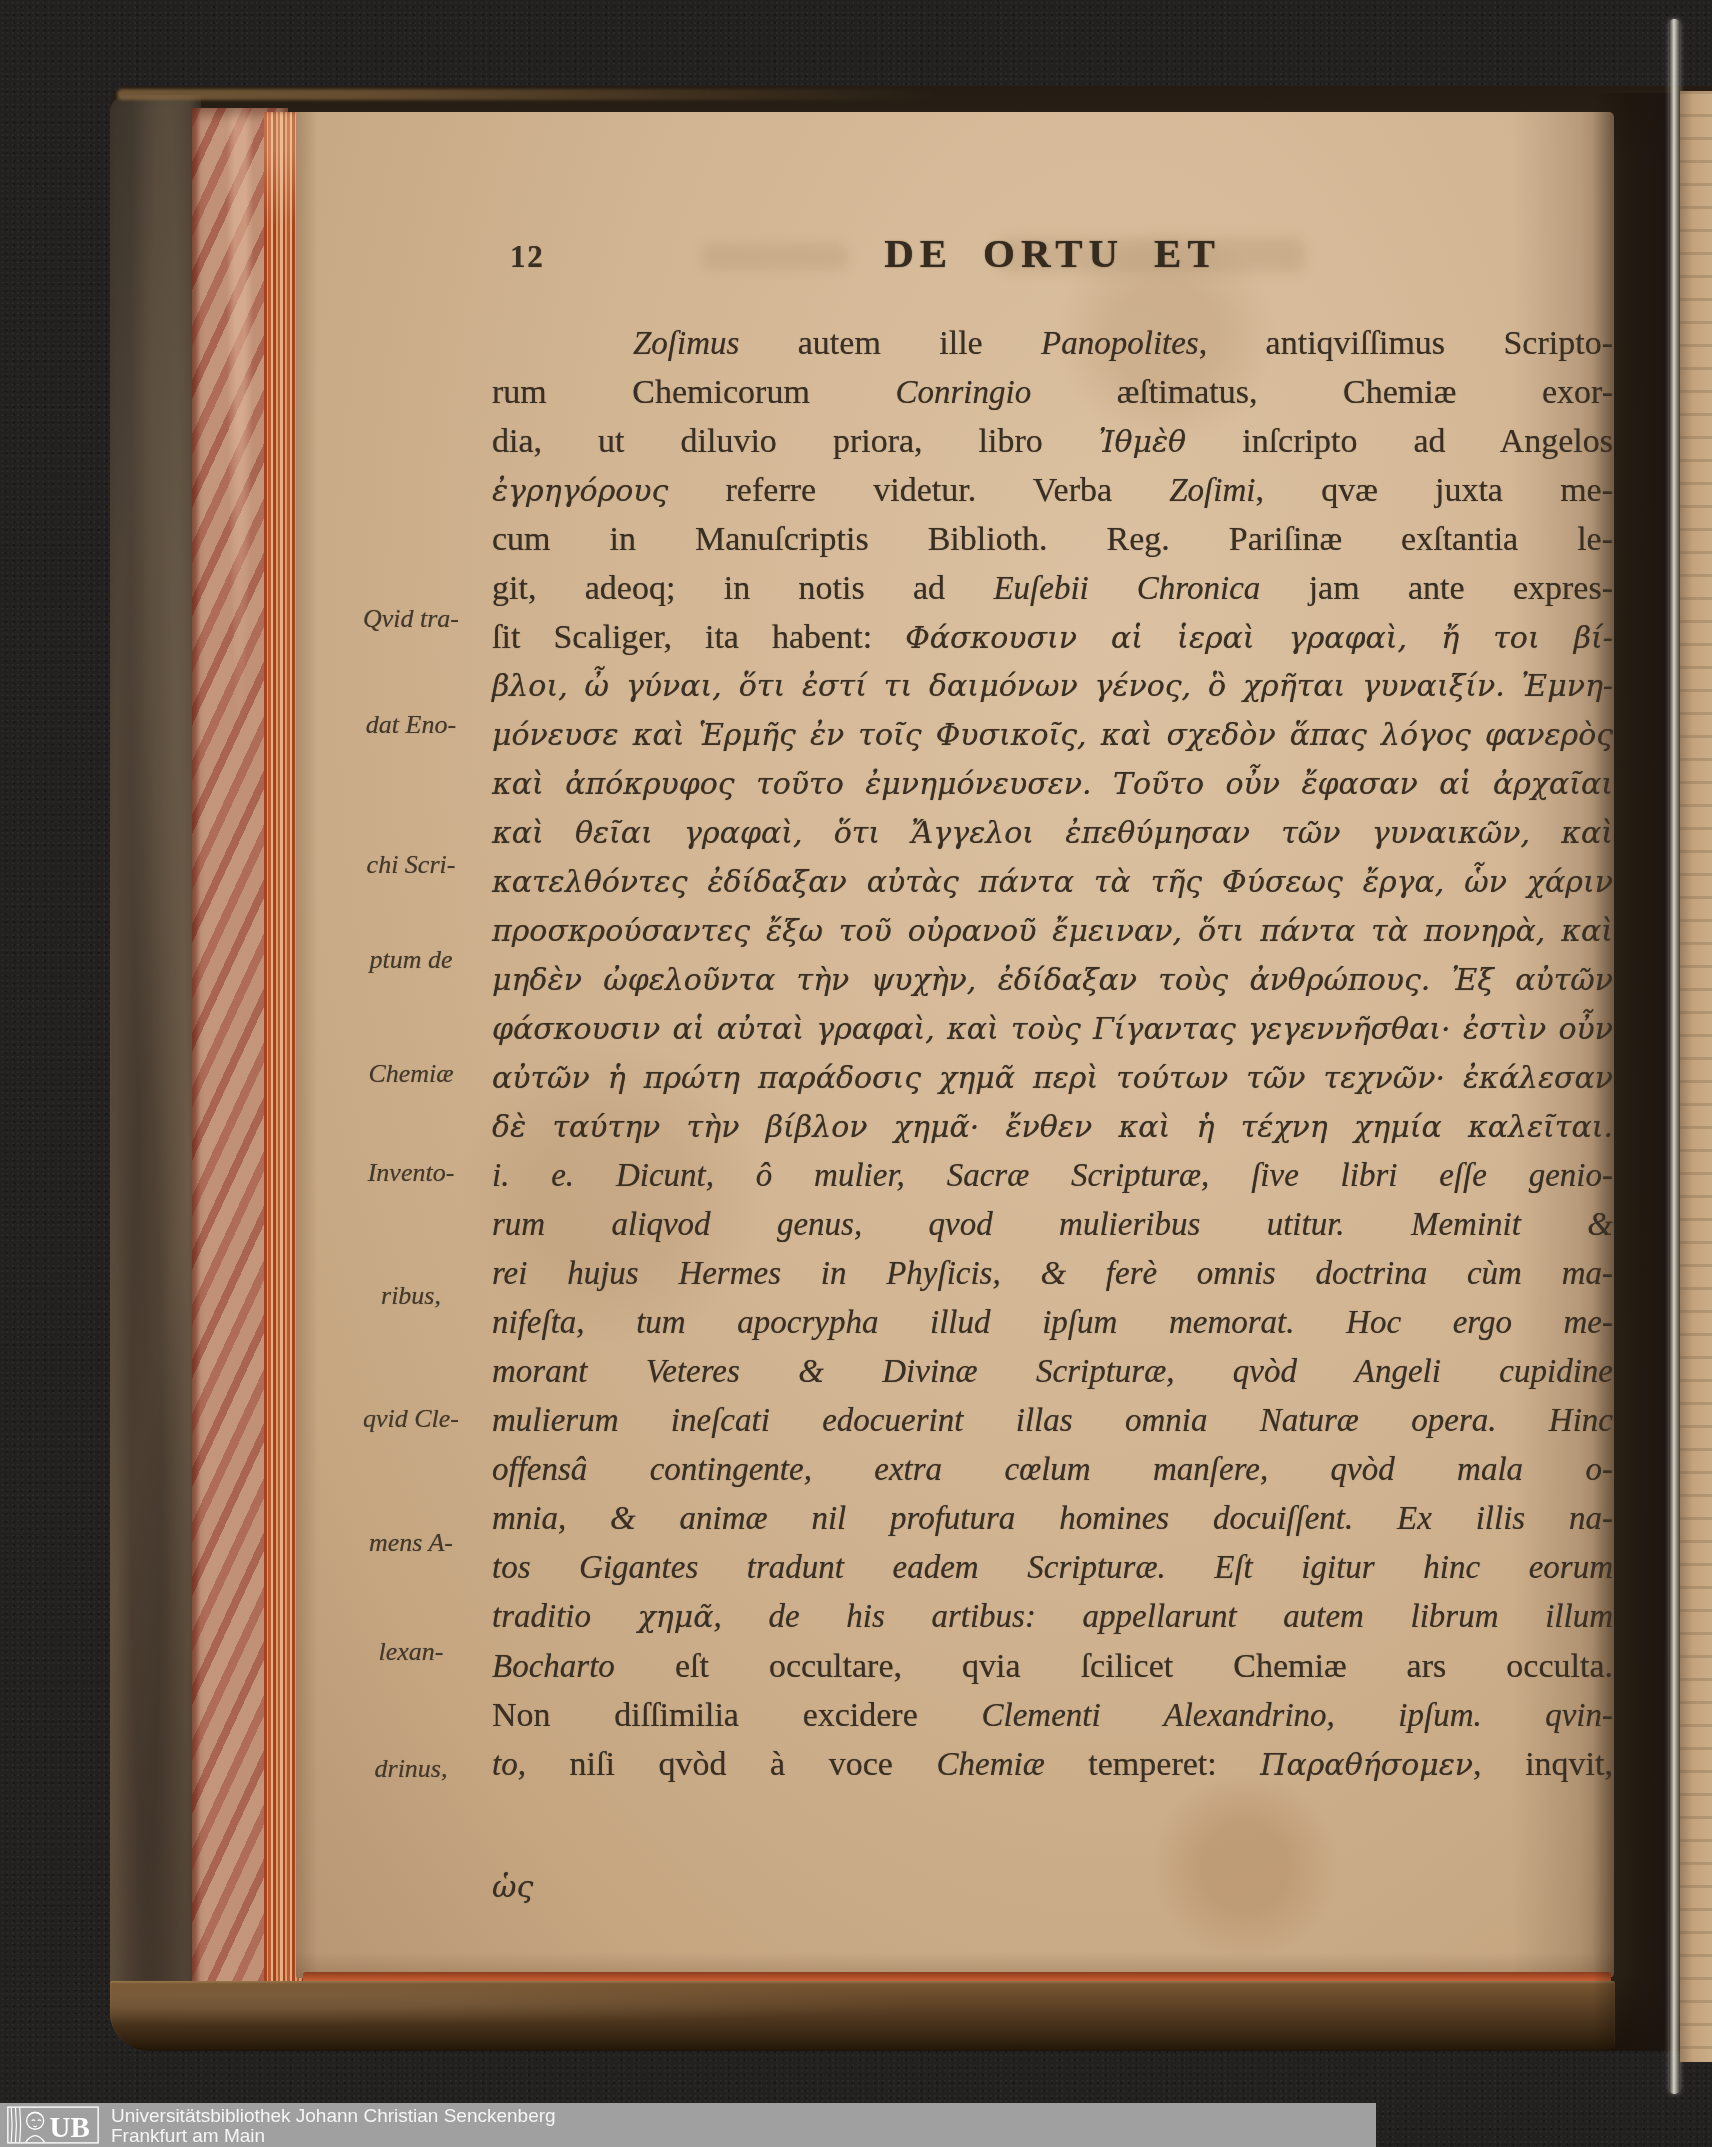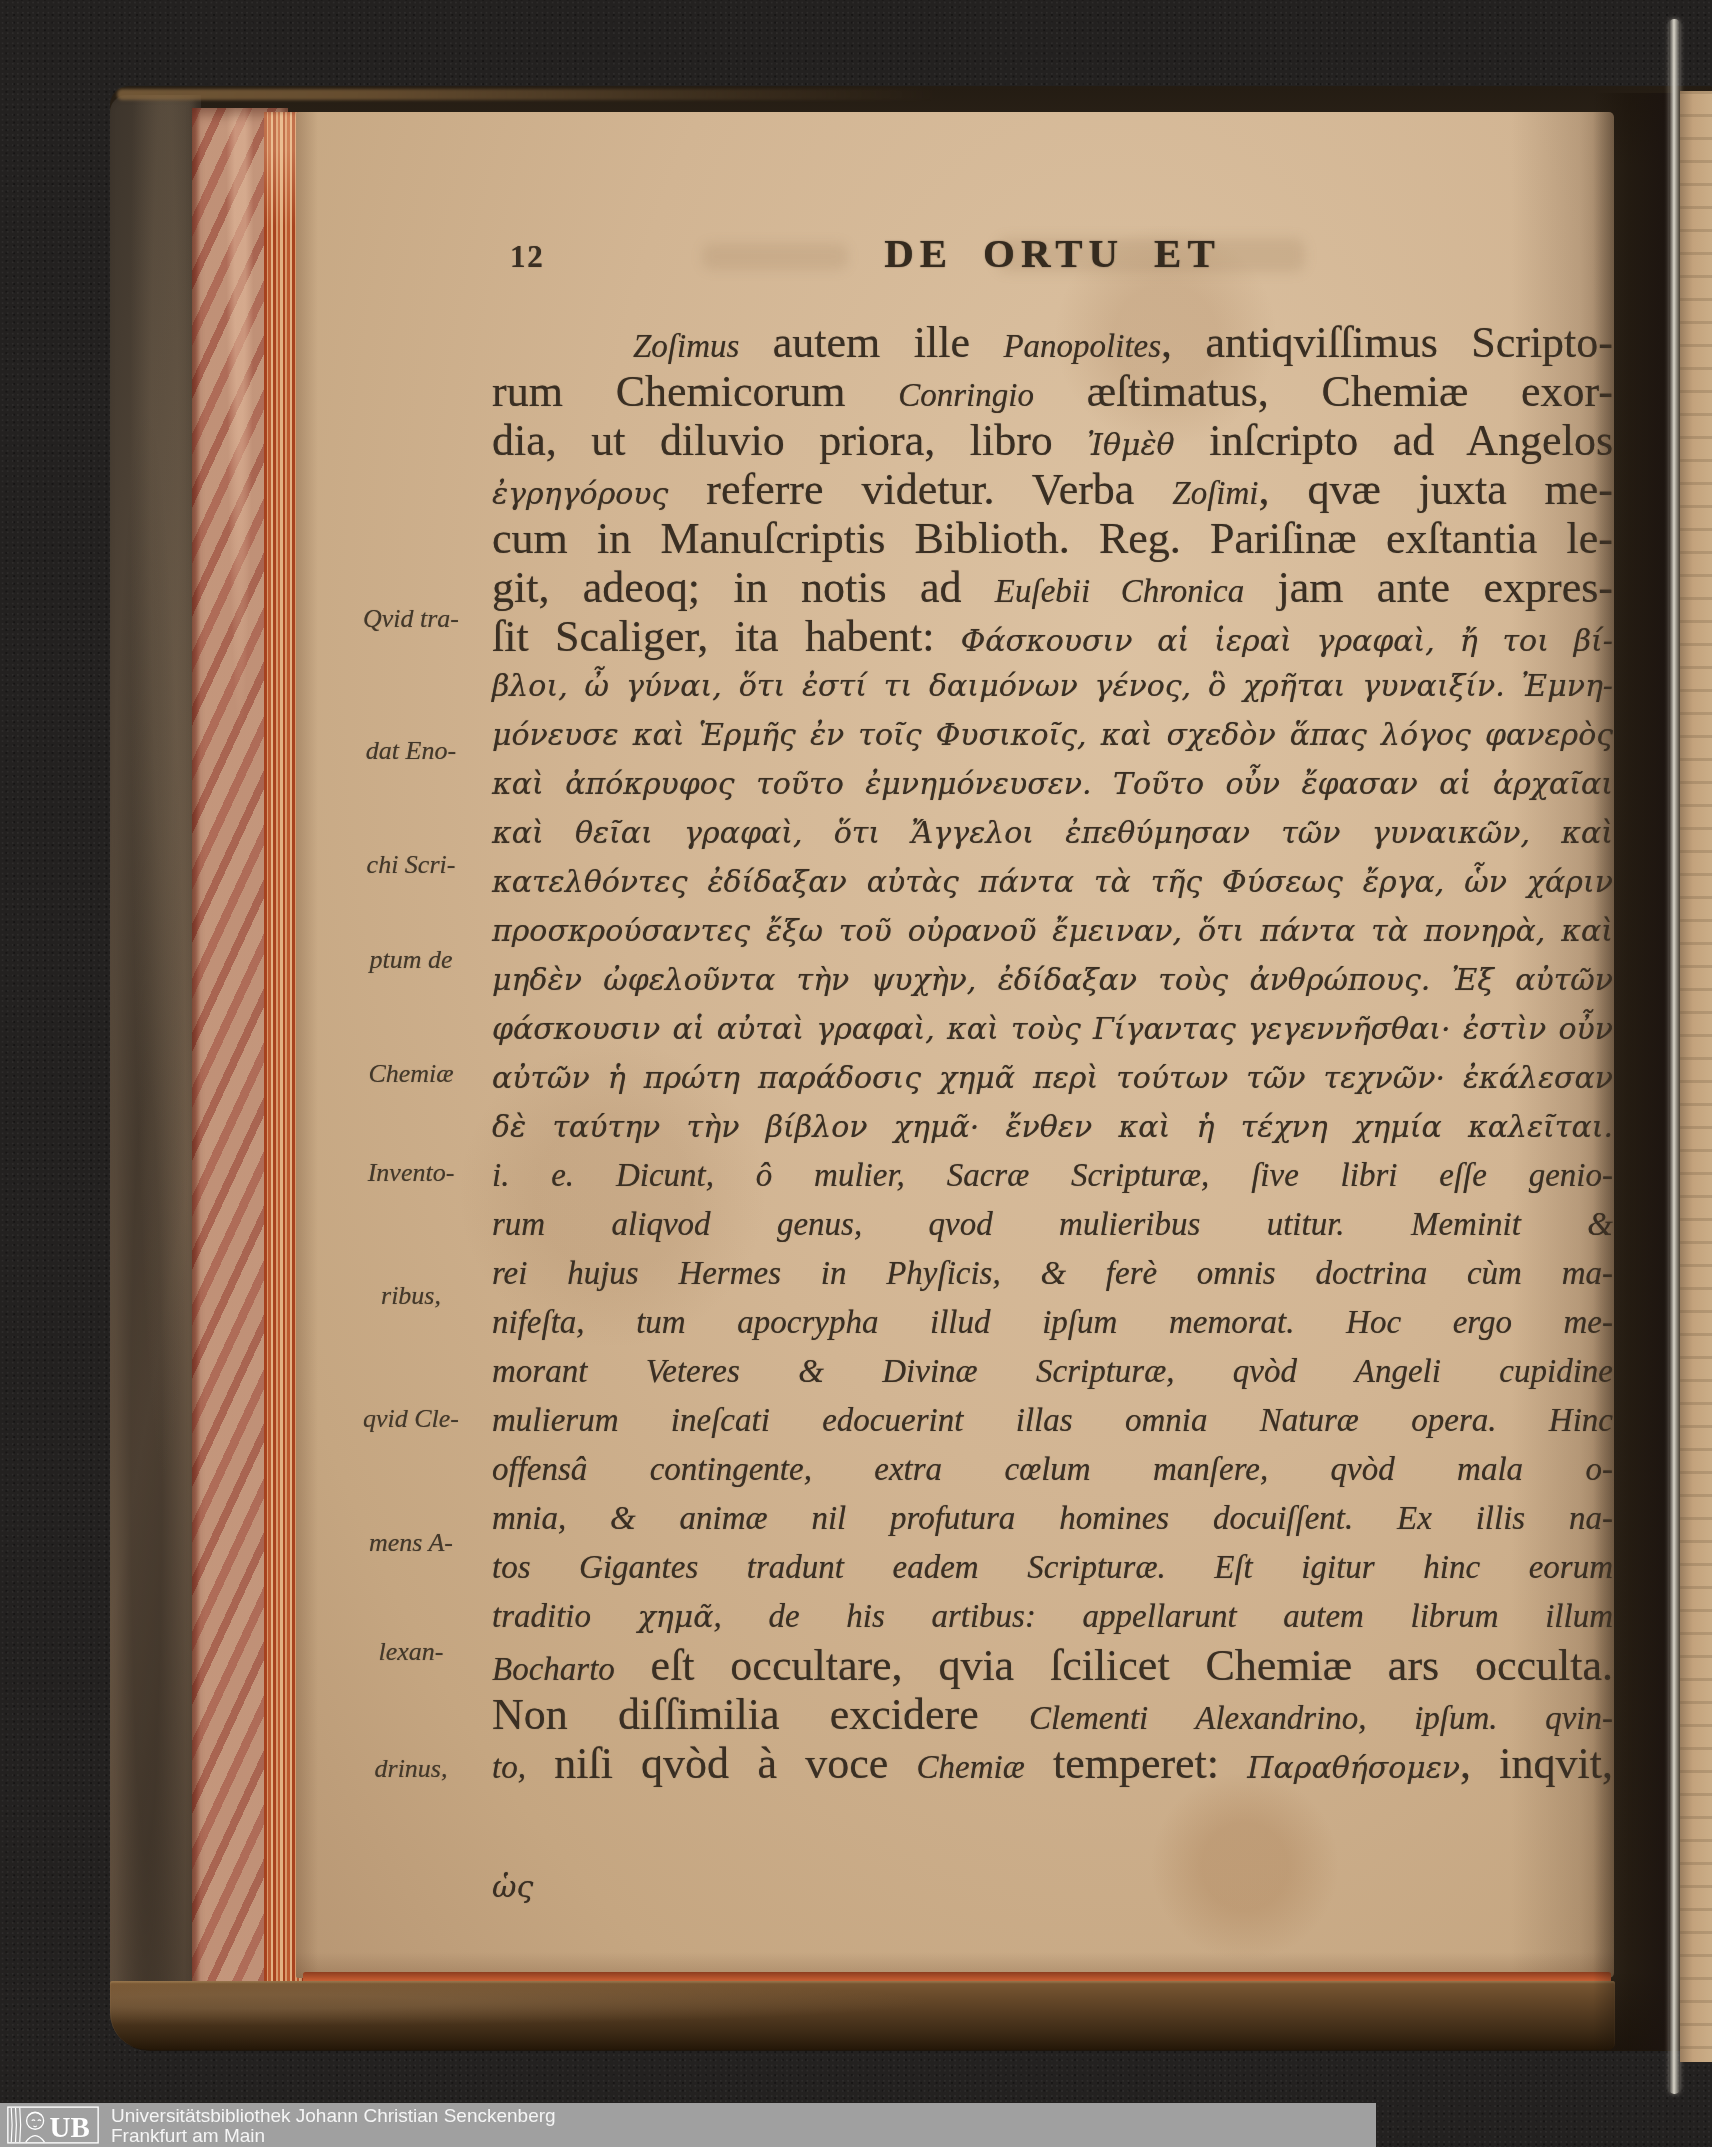--- a/index.html
+++ b/index.html
@@ -75,21 +75,21 @@
     text-align:center;font-size:41px;line-height:45px;font-weight:700;
     letter-spacing:6px;word-spacing:13.7px;color:#352b1f;text-shadow:0 0 1.3px rgba(53,43,31,0.8);}
   .ghost-stain{position:absolute;background:rgba(139,103,66,0.16);filter:blur(6px);border-radius:10.3px;}
   .ghost-a{left:997px;top:238px;width:308px;height:34px;}
   .ghost-b{left:702px;top:243px;width:146px;height:27px;background:rgba(120,90,60,0.12);}
 
   #body-lines{position:absolute;left:492px;top:318px;width:1121px;}
   .text-line{height:49px;line-height:49px;white-space:nowrap;
     text-align:justify;text-align-last:justify;}
   .text-line.indent{text-indent:141px;}
-  .seg-roman{font-size:44px;}
+  .seg-roman{font-size:34px;}
   .seg-italic{font-size:33px;font-style:italic;}
   .seg-greek{font-size:30px;font-style:italic;font-family:"DejaVu Serif",serif;}
   .catchword{position:absolute;left:492px;top:1865px;width:1077px;height:43px;
     text-align:left;line-height:43px;}
 
   #margin-notes{position:absolute;left:341px;top:0;width:140px;}
   .margin-note{position:absolute;left:0;width:140px;height:34px;line-height:34px;
     text-align:center;font-style:italic;font-size:26px;color:#43382a;
     text-shadow:0 0 0.9px rgba(67,56,42,0.6);}
 
@@ -155,21 +155,21 @@
       <div class="text-line"><span class="seg-italic">traditio </span><span class="seg-greek">χημᾶ</span><span class="seg-italic">, de his artibus: appellarunt autem librum illum</span></div>
       <div class="text-line"><span class="seg-italic">Bocharto</span><span class="seg-roman"> eſt occultare, qvia ſcilicet Chemiæ ars occulta.</span></div>
       <div class="text-line"><span class="seg-roman">Non diſſimilia excidere </span><span class="seg-italic">Clementi Alexandrino, ipſum. qvin-</span></div>
       <div class="text-line"><span class="seg-italic">to,</span><span class="seg-roman"> niſi qvòd à voce </span><span class="seg-italic">Chemiæ</span><span class="seg-roman"> temperet: </span><span class="seg-greek">Παραθήσομεν</span><span class="seg-roman">, inqvit,</span></div>
     </div>
 
   <div class="print catchword seg-greek">ὡς</div>
 
   <div id="margin-notes">
       <div class="margin-note" style="top: 602px;">Qvid tra-</div>
-      <div class="margin-note" style="top: 734px;">dat Eno-</div>
+      <div class="margin-note" style="top: 708px;">dat Eno-</div>
       <div class="margin-note" style="top: 848px;">chi Scri-</div>
       <div class="margin-note" style="top: 943px;">ptum de</div>
       <div class="margin-note" style="top: 1057px;">Chemiæ</div>
       <div class="margin-note" style="top: 1156px;">Invento-</div>
       <div class="margin-note" style="top: 1279px;">ribus,</div>
       <div class="margin-note" style="top: 1402px;">qvid Cle-</div>
       <div class="margin-note" style="top: 1526px;">mens A-</div>
       <div class="margin-note" style="top: 1635px;">lexan-</div>
       <div class="margin-note" style="top: 1752px;">drinus,</div>
     </div>

